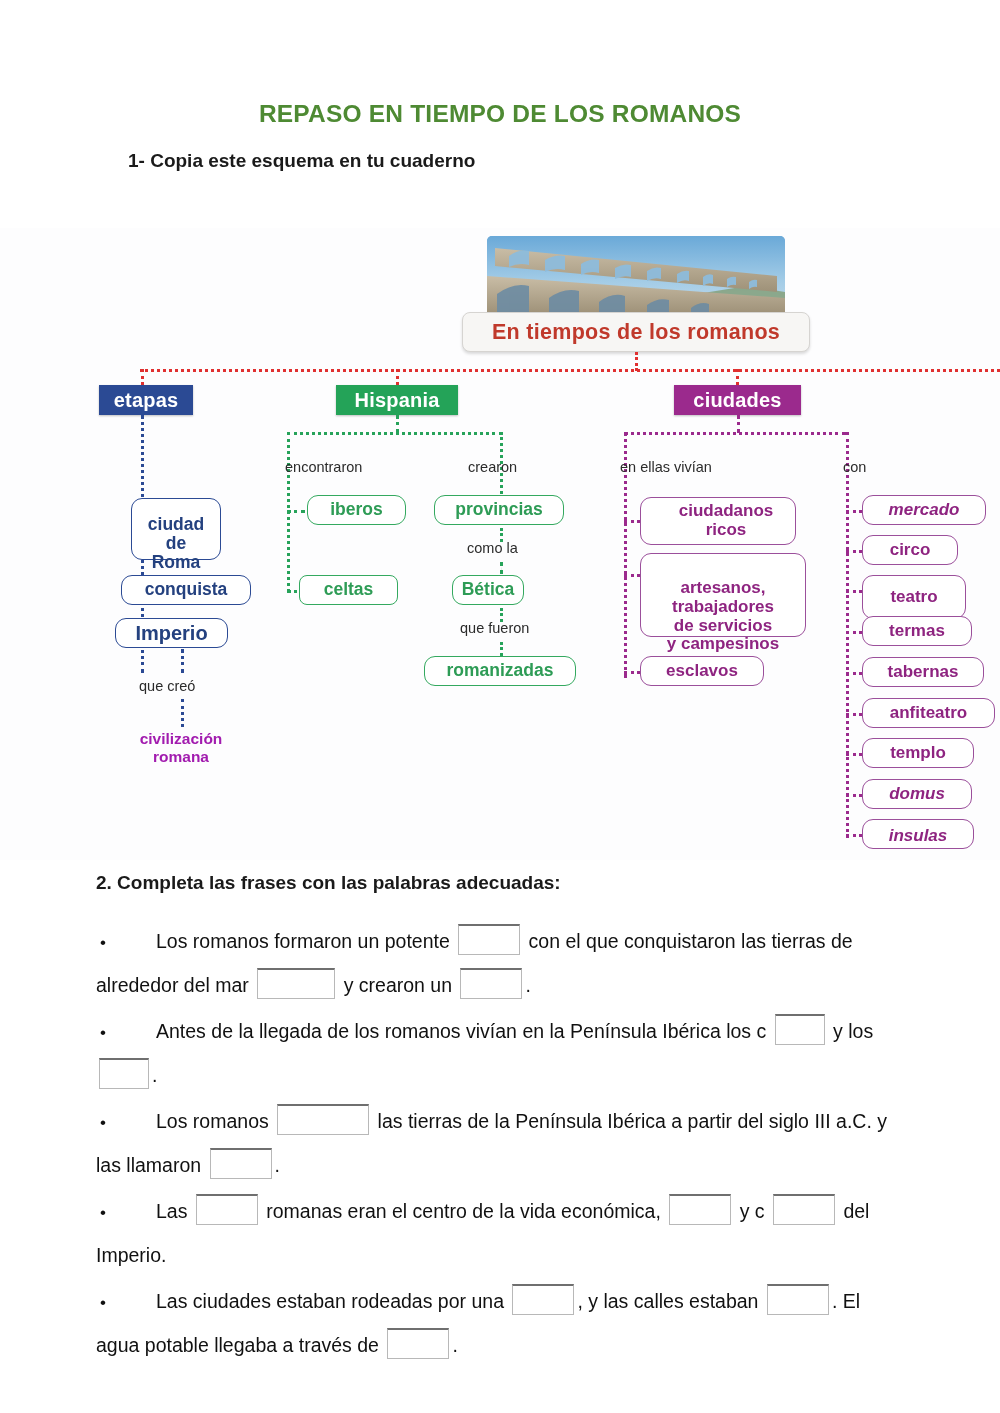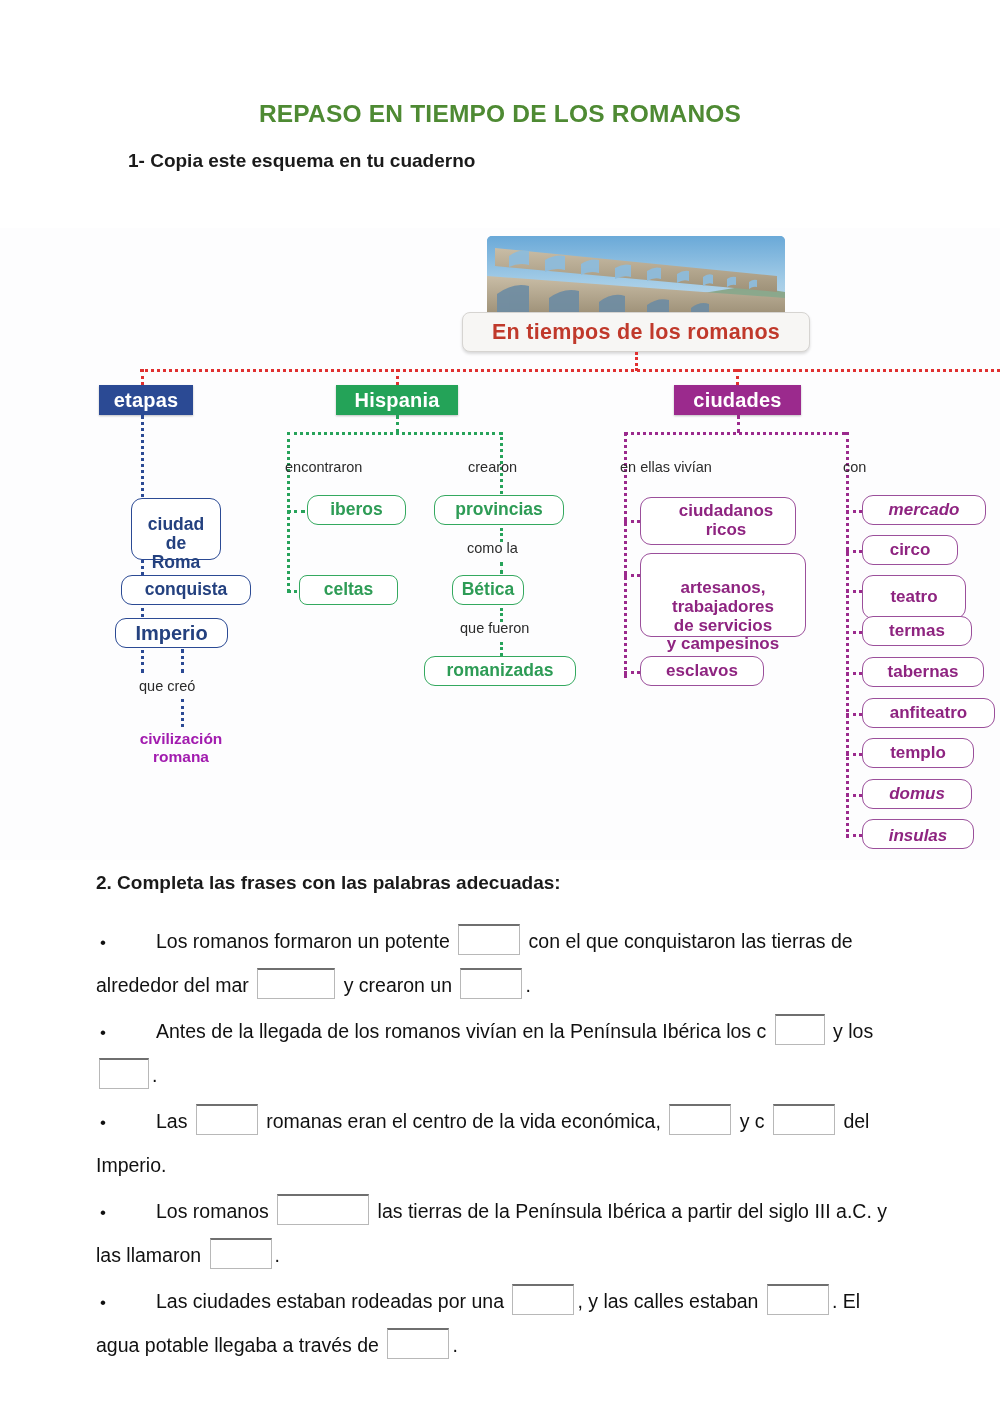--- a/index.html
+++ b/index.html
@@ -395,16 +395,16 @@
   <div class="node purple italic" style="left:862px; top:591px; width:112px; height:30px; font-size:17px;align-items:flex-end;">
     <span>insulas</span>
   </div>
 
 </div>
 
 <div class="instruction-2">2. Completa las frases con las palabras adecuadas:</div>
 <div class="q2-body" id="q2-body">
     <div class="q2-item"><span class="bullet-dot">•</span><span>Los romanos formaron un potente </span><span class="blank w-md" contenteditable="true" style=""></span><span> con el que conquistaron las tierras de alrededor del mar </span><span class="blank w-lg" contenteditable="true" style=""></span><span> y crearon un </span><span class="blank w-md" contenteditable="true" style=""></span><span>.</span></div>
     <div class="q2-item"><span class="bullet-dot">•</span><span>Antes de la llegada de los romanos vivían en la Península Ibérica los c </span><span class="blank w-sm" contenteditable="true" style=""></span><span> y los </span><span class="blank w-sm" contenteditable="true" style=""></span><span>.</span></div>
+    <div class="q2-item"><span class="bullet-dot">•</span><span>Los romanos </span><span class="blank w-xl" contenteditable="true" style=""></span><span> las tierras de la Península Ibérica a partir del siglo III a.C. y las llamaron </span><span class="blank w-md" contenteditable="true" style=""></span><span>.</span></div>
     <div class="q2-item"><span class="bullet-dot">•</span><span>Las </span><span class="blank w-md" contenteditable="true" style=""></span><span> romanas eran el centro de la vida económica, </span><span class="blank w-md" contenteditable="true" style=""></span><span> y c </span><span class="blank w-md" contenteditable="true" style=""></span><span> del Imperio.</span></div>
-    <div class="q2-item"><span class="bullet-dot">•</span><span>Los romanos </span><span class="blank w-xl" contenteditable="true" style=""></span><span> las tierras de la Península Ibérica a partir del siglo III a.C. y las llamaron </span><span class="blank w-md" contenteditable="true" style=""></span><span>.</span></div>
     <div class="q2-item"><span class="bullet-dot">•</span><span>Las ciudades estaban rodeadas por una </span><span class="blank w-md" contenteditable="true" style=""></span><span>, y las calles estaban </span><span class="blank w-md" contenteditable="true" style=""></span><span>. El agua potable llegaba a través de </span><span class="blank w-md" contenteditable="true" style=""></span><span>.</span></div>
   </div>
 
 </body></html>

